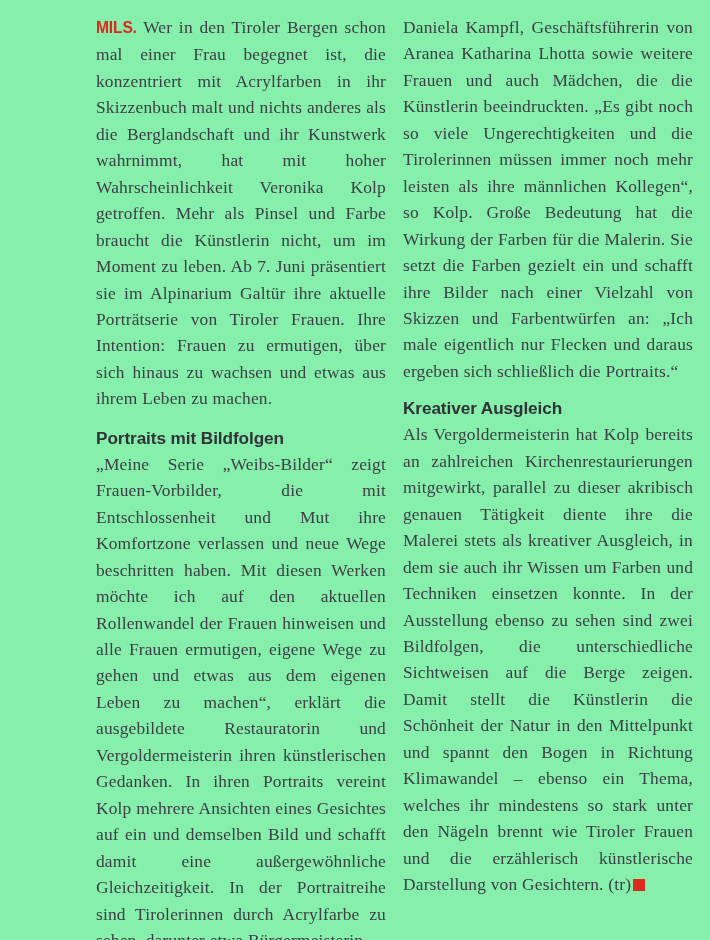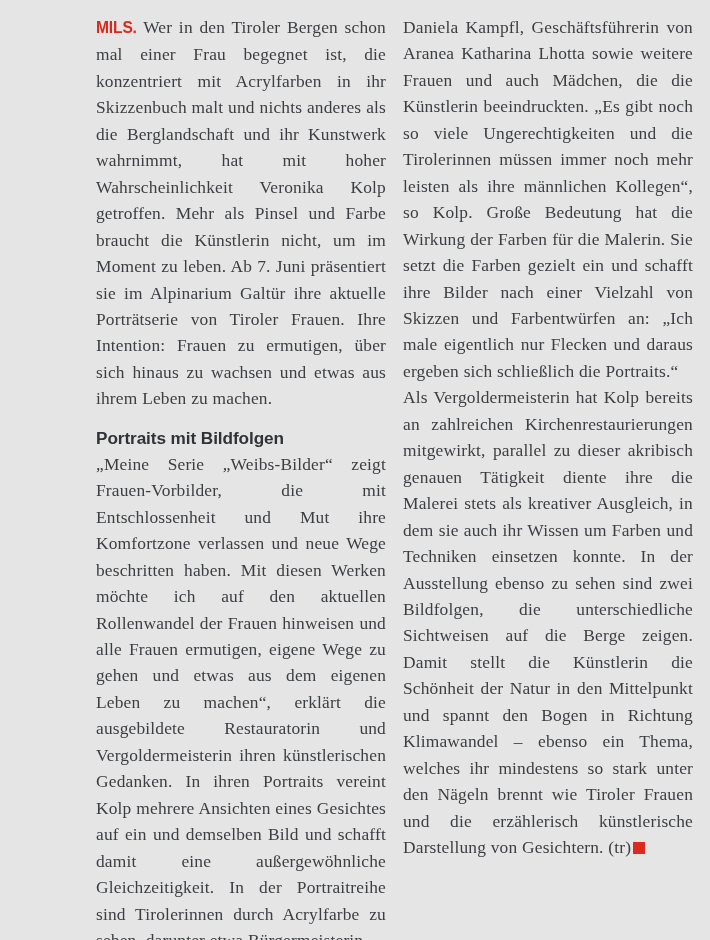--- a/index.html
+++ b/index.html
@@ -13,21 +13,21 @@
     background: #ffffff;
     font-family: "Liberation Serif", "DejaVu Serif", serif;
     color: #3a3d41;
     overflow: hidden;
   }
 
   .page {
     position: relative;
     width: 710px;
     height: 940px;
-    background: #e5e5e5;
+    background: #86efac;
     box-sizing: border-box;
   }
 
   .columns {
     position: absolute;
     left: 96px;
     top: 14px;
     width: 596px;
     height: 916px;
     display: flex;
@@ -110,18 +110,19 @@
       <p class="body-text no-stretch" style="color: rgb(59, 62, 66);"><span class="dateline" style="color: rgb(217, 41, 28);">MILS.</span><span> Wer in den Tiroler Bergen schon mal einer Frau begegnet ist, die konzentriert mit Acrylfarben in ihr Skizzenbuch malt und nichts anderes als die Berglandschaft und ihr Kunstwerk wahrnimmt, hat mit hoher Wahrscheinlichkeit Veronika Kolp getroffen. Mehr als Pinsel und Farbe braucht die Künstlerin nicht, um im Moment zu leben. Ab 7. Juni präsentiert sie im Alpinarium Galtür ihre aktuelle Porträtserie von Tiroler Frauen. Ihre Intention: Frauen zu ermutigen, über sich hinaus zu wachsen und etwas aus ihrem Leben zu machen.</span></p>
 
       <h2 class="subhead spaced-left">Portraits mit Bildfolgen</h2>
 
       <p class="body-text no-stretch" style="color: rgb(59, 62, 66);">„Meine Serie „Weibs-Bilder“ zeigt Frauen-Vorbilder, die mit Entschlossenheit und Mut ihre Komfortzone verlassen und neue Wege beschritten haben. Mit diesen Werken möchte ich auf den aktuellen Rollenwandel der Frauen hinweisen und alle Frauen ermutigen, eigene Wege zu gehen und etwas aus dem eigenen Leben zu machen“, erklärt die ausgebildete Restauratorin und Vergoldermeisterin ihren künstlerischen Gedanken. In ihren Portraits vereint Kolp mehrere Ansichten eines Gesichtes auf ein und demselben Bild und schafft damit eine außergewöhnliche Gleichzeitigkeit. In der Portraitreihe sind Tirolerinnen durch Acrylfarbe zu sehen, darunter etwa Bürgermeisterin</p>
     </div>
 
     <div class="column">
       <p class="body-text no-stretch" style="color: rgb(59, 62, 66);">Daniela Kampfl, Geschäftsführerin von Aranea Katharina Lhotta sowie weitere Frauen und auch Mädchen, die die Künstlerin beeindruckten. „Es gibt noch so viele Ungerechtigkeiten und die Tirolerinnen müssen immer noch mehr leisten als ihre männlichen Kollegen“, so Kolp. Große Bedeutung hat die Wirkung der Farben für die Malerin. Sie setzt die Farben gezielt ein und schafft ihre Bilder nach einer Vielzahl von Skizzen und Farbentwürfen an: „Ich male eigentlich nur Flecken und daraus ergeben sich schließlich die Portraits.“</p>
 
+      <h2 class="subhead spaced-right">Kreativer Ausgleich</h2>
 
       <p class="body-text no-stretch" style="color: rgb(59, 62, 66);"><span>Als Vergoldermeisterin hat Kolp bereits an zahlreichen Kirchenrestaurierungen mitgewirkt, parallel zu dieser akribisch genauen Tätigkeit diente ihre die Malerei stets als kreativer Ausgleich, in dem sie auch ihr Wissen um Farben und Techniken einsetzen konnte. In der Ausstellung ebenso zu sehen sind zwei Bildfolgen, die unterschiedliche Sichtweisen auf die Berge zeigen. Damit stellt die Künstlerin die Schönheit der Natur in den Mittelpunkt und spannt den Bogen in Richtung Klimawandel – ebenso ein Thema, welches ihr mindestens so stark unter den Nägeln brennt wie Tiroler Frauen und die erzählerisch künstlerische Darstellung von Gesichtern. (tr)</span><span class="end-marker" style="background: rgb(221, 42, 30);"></span></p>
     </div>
 
   </div>
 </div>
 
 </body></html>

